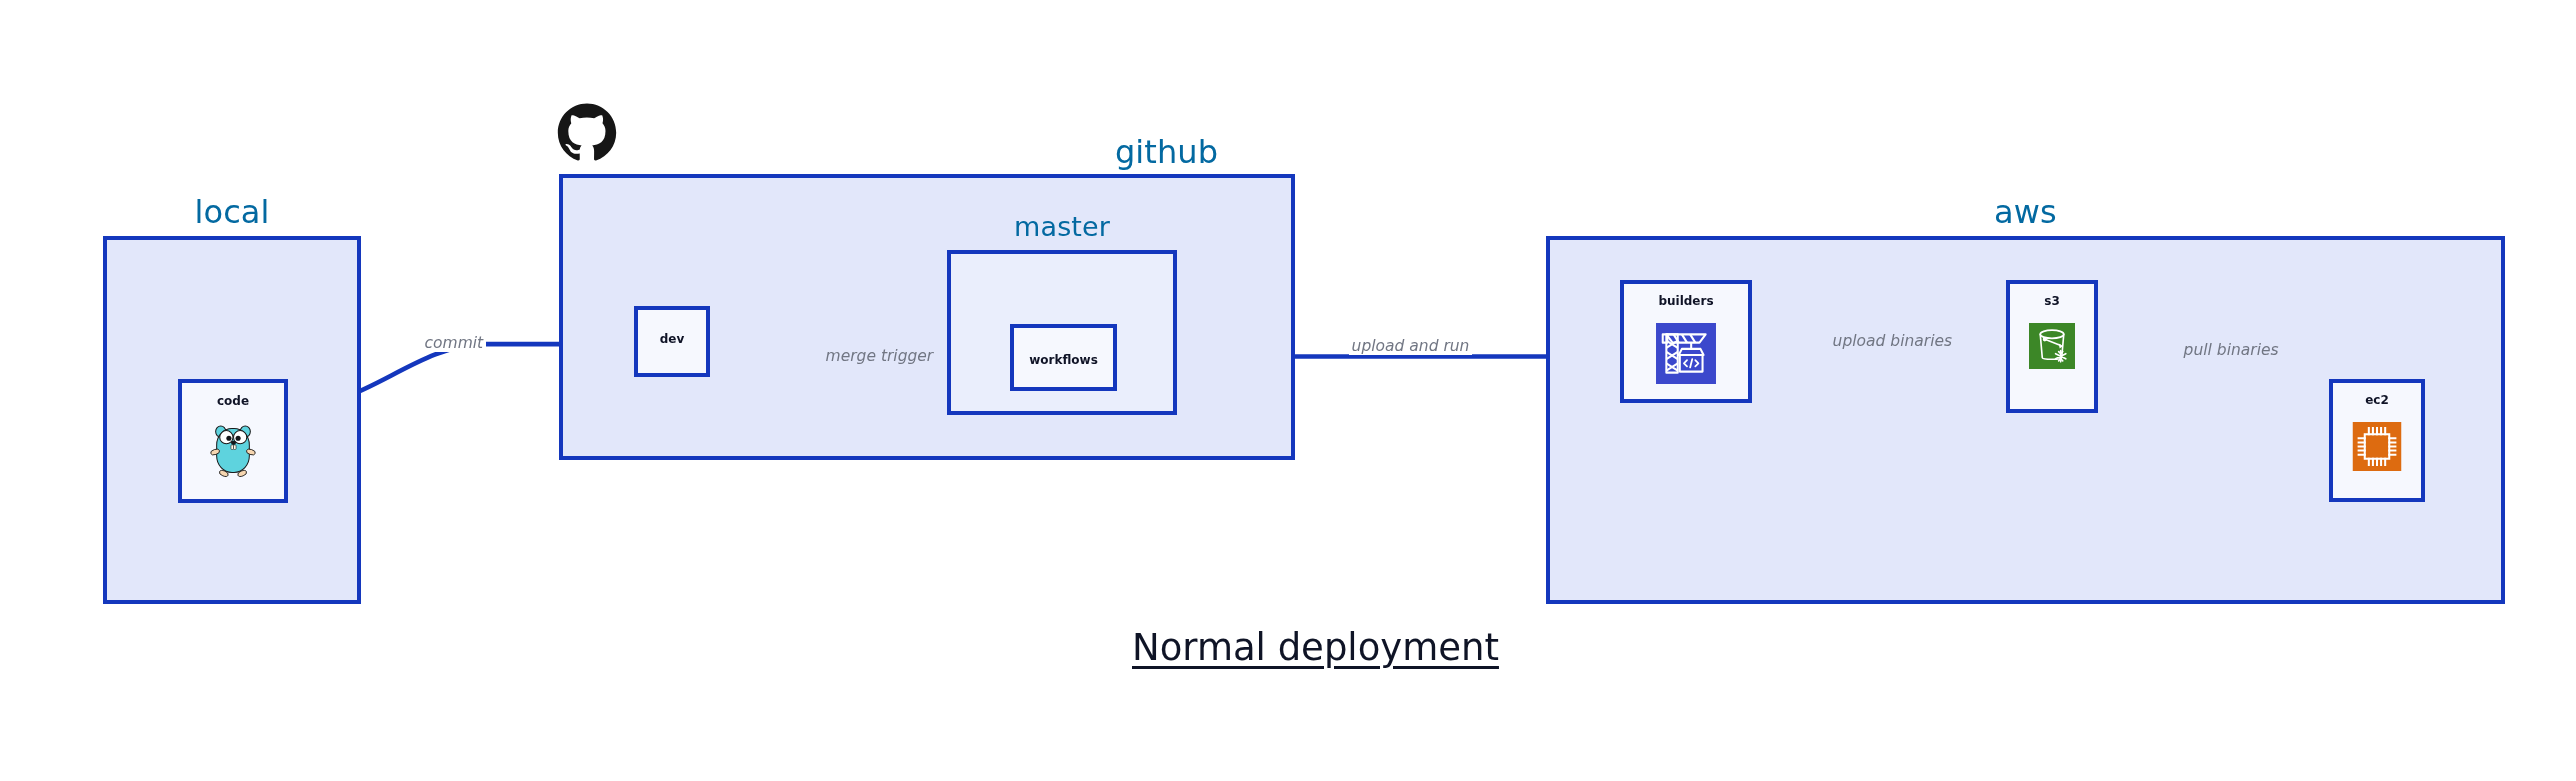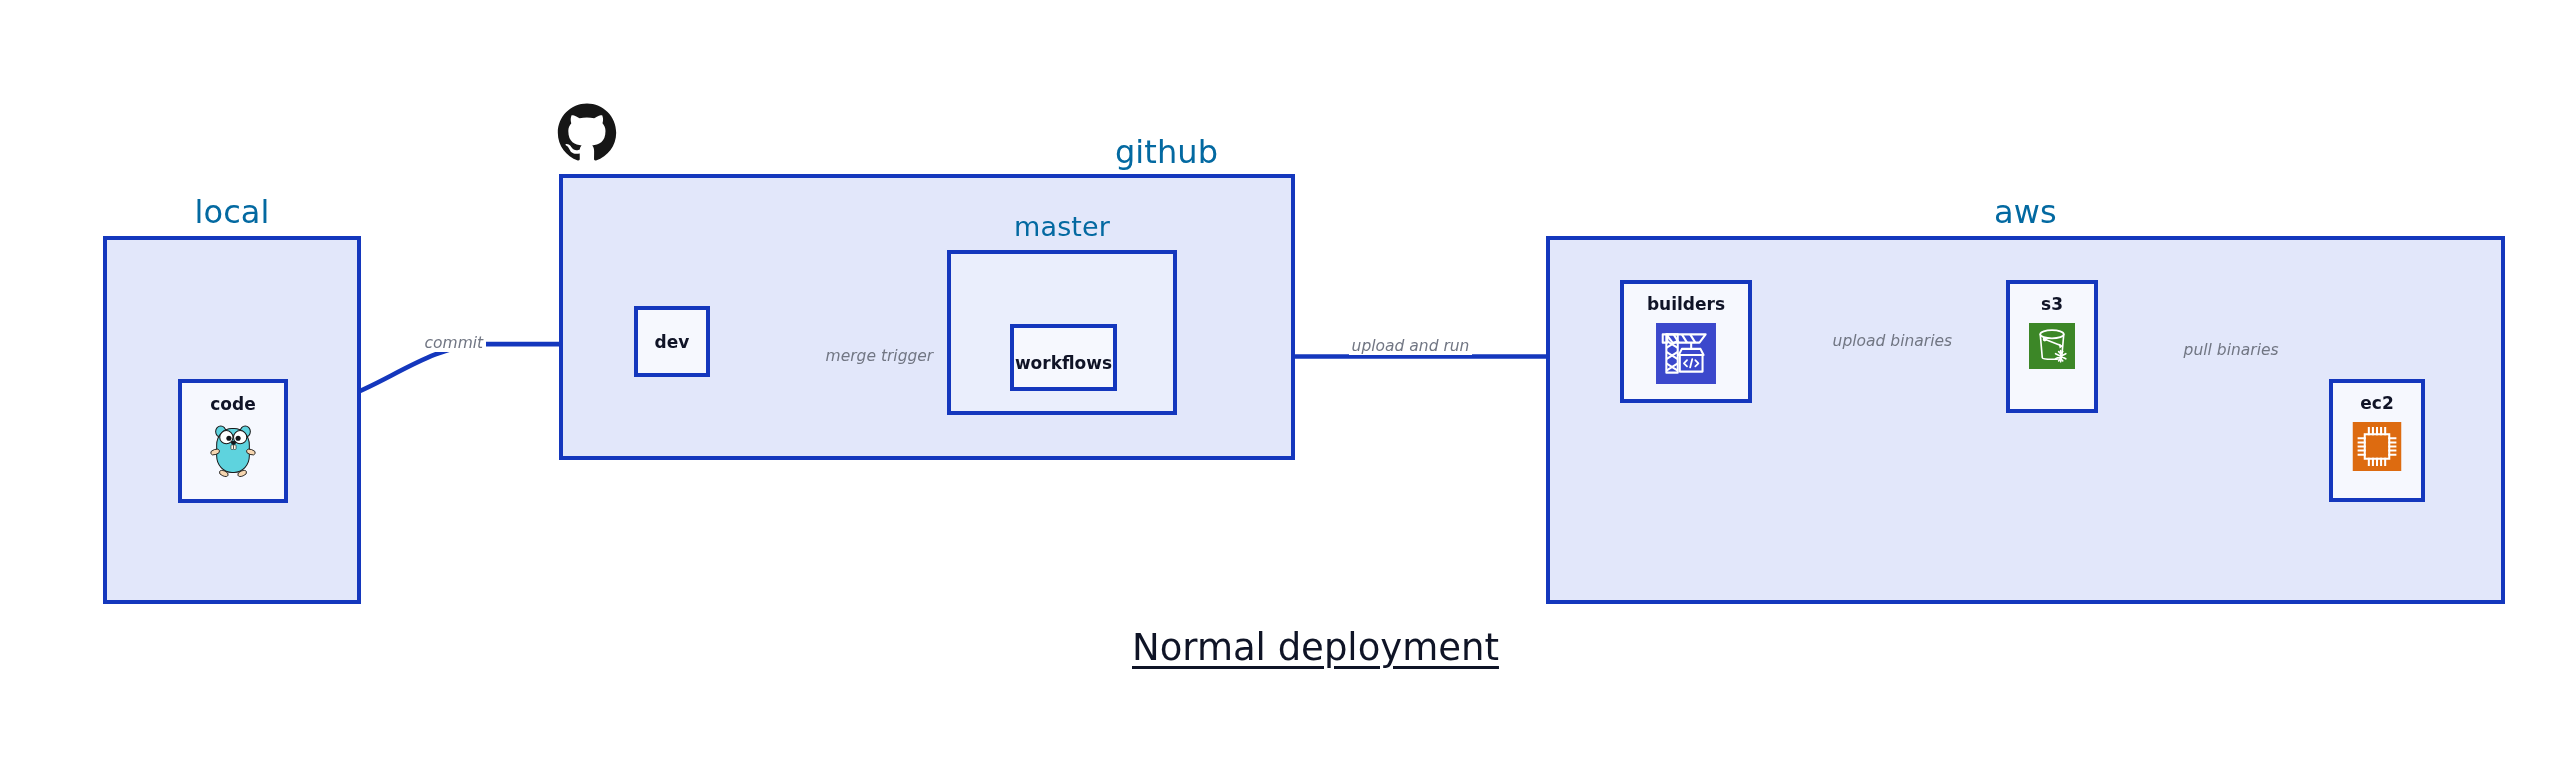--- a/index.html
+++ b/index.html
@@ -49,21 +49,21 @@
   }
   .node-box.light {
     background: #f6f8fe;
   }
   .node-title {
     position: absolute;
     left: 0;
     right: 0;
     text-align: center;
     color: #101427;
-    font-size: 17px;
+    font-size: 12px;
     font-weight: 700;
     white-space: nowrap;
   }
   .node-icon {
     position: absolute;
     left: 50%;
     transform: translateX(-50%);
   }
   
   .edge-label {

